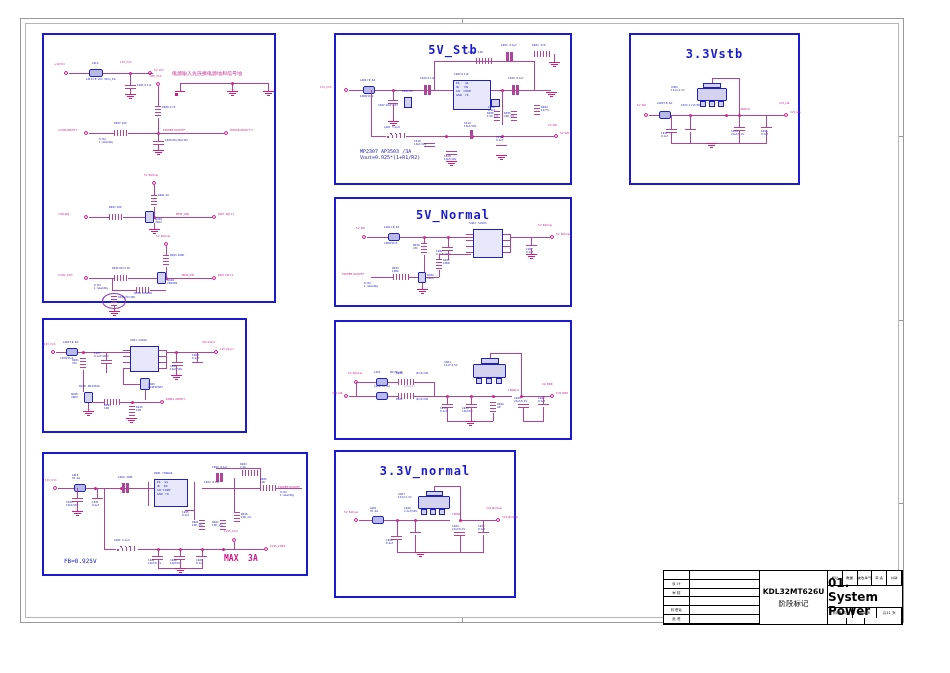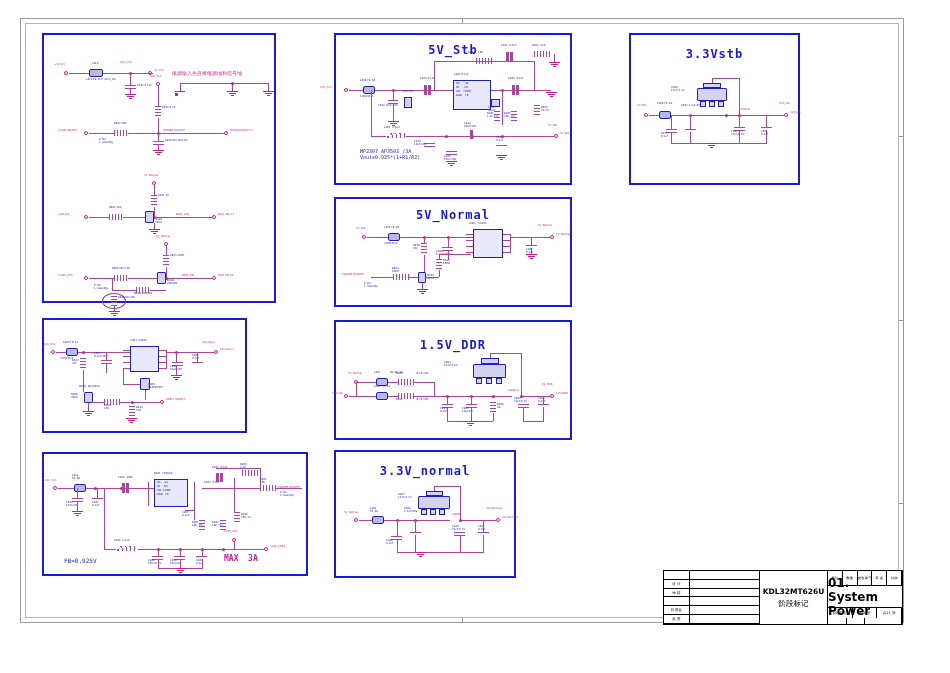--- a/index.html
+++ b/index.html
@@ -463,21 +463,20 @@
     <div class="wire wire-h" style="left:76px;top:82px;width:40px;"></div>
     <div class="node" style="left:87px;top:81px;"></div>
     <div class="res" style="left:85px;top:86px;width:6px;height:11px;background:repeating-linear-gradient(#b0439c 0 1px,transparent 1px 3px);"></div>
     <div class="lbl" style="left:92px;top:87px;">R815<br>100</div>
     <div class="gnd" style="left:82px;top:98px;width:11px;height:5px;background:linear-gradient(#d01a8a,#d01a8a) 0 0/100% 1px no-repeat, linear-gradient(#d01a8a,#d01a8a) 2px 2px/7px 1px no-repeat, linear-gradient(#d01a8a,#d01a8a) 4px 4px/3px 1px no-repeat;"></div>
     <div class="port" style="left:116px;top:80px;"></div>
     <div class="lbl-r" style="left:122px;top:79px;">PANEL_ON/OFF</div>
   </div>
 
   <div class="block" style="left:334px;top:320px;width:238px;height:120px;">
-    <div class="block-title" style="top:16px;font-size:12px;">1.5V_DDR</div>
 
     <div class="port" style="left:18px;top:58px;"></div>
     <div class="lbl-r" style="left:12px;top:51px;">5V_Normal</div>
     <div class="port" style="left:8px;top:72px;"></div>
     <div class="lbl-r" style="left:-4px;top:71px;">3V3_Stb</div>
     <div class="wire wire-v" style="left:20px;top:60px;height:14px;"></div>
     <div class="wire wire-h" style="left:20px;top:60px;width:20px;"></div>
     <div class="wire wire-h" style="left:13px;top:74px;width:27px;"></div>
     <div class="ind" style="left:40px;top:56px;width:12px;height:8px;border-radius:2px;"></div>
     <div class="lbl" style="left:38px;top:50px;">L407</div>
@@ -629,21 +628,21 @@
     <div class="port" style="left:188px;top:84px;"></div>
     <div class="lbl-r" style="left:180px;top:77px;">1V15_Core</div>
     <div class="port" style="left:220px;top:93px;"></div>
     <div class="lbl-r" style="left:226px;top:92px;">1V15_CORE</div>
     <div class="wire wire-v" style="left:190px;top:88px;height:7px;"></div>
 
     <div class="note" style="left:20px;top:103px;font-size:6px;color:#2020c0;">FB=0.925V</div>
     <div class="note-red" style="left:180px;top:100px;font-size:8px;">MAX  3A</div>
   </div>
 
-  <div class="block" style="left:334px;top:450px;width:182px;height:128px;">
+  <div class="block" style="left:334px;top:450px;width:182px;height:148px;">
     <div class="block-title" style="top:12px;font-size:12px;">3.3V_normal</div>
 
     <div class="port" style="left:18px;top:66px;"></div>
     <div class="lbl-r" style="left:8px;top:60px;">5V_Normal</div>
     <div class="wire wire-h" style="left:23px;top:68px;width:13px;"></div>
     <div class="ind" style="left:36px;top:64px;width:12px;height:8px;border-radius:2px;"></div>
     <div class="lbl" style="left:34px;top:56px;">L801<br>FB_4A</div>
     <div class="wire wire-h" style="left:48px;top:68px;width:66px;"></div>
     <div class="node" style="left:60px;top:67px;"></div>
     <div class="node" style="left:78px;top:67px;"></div>

